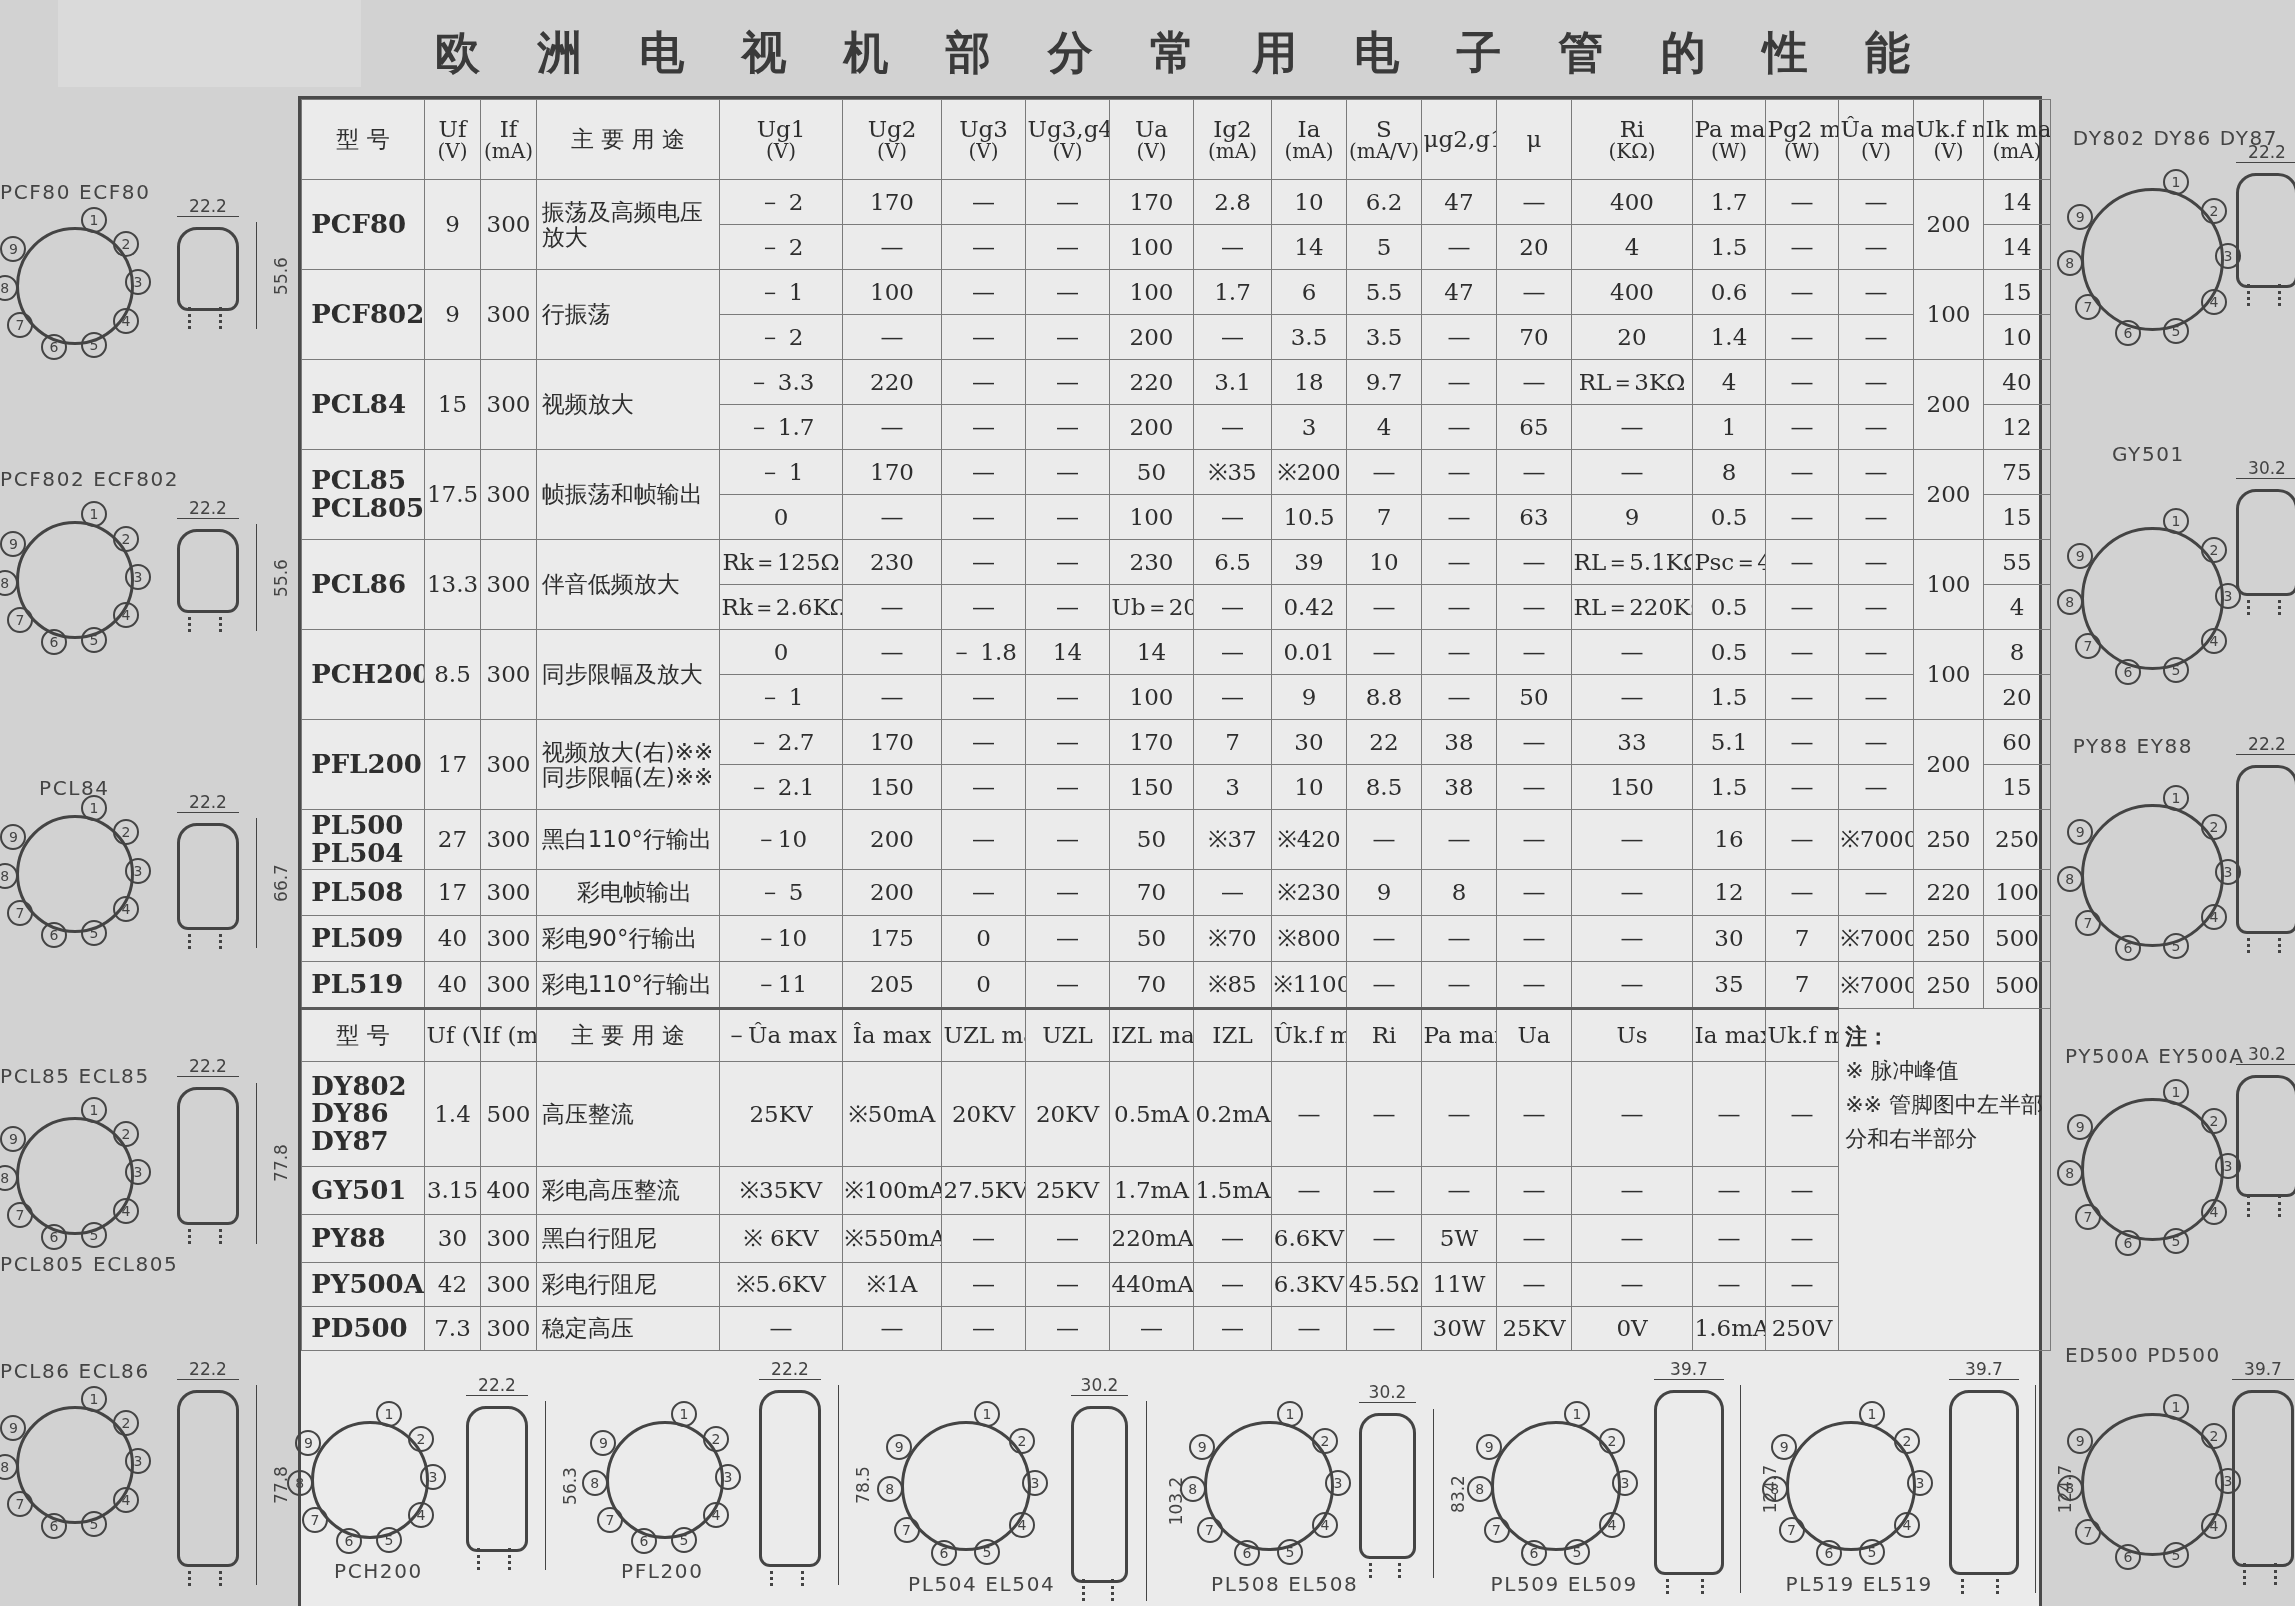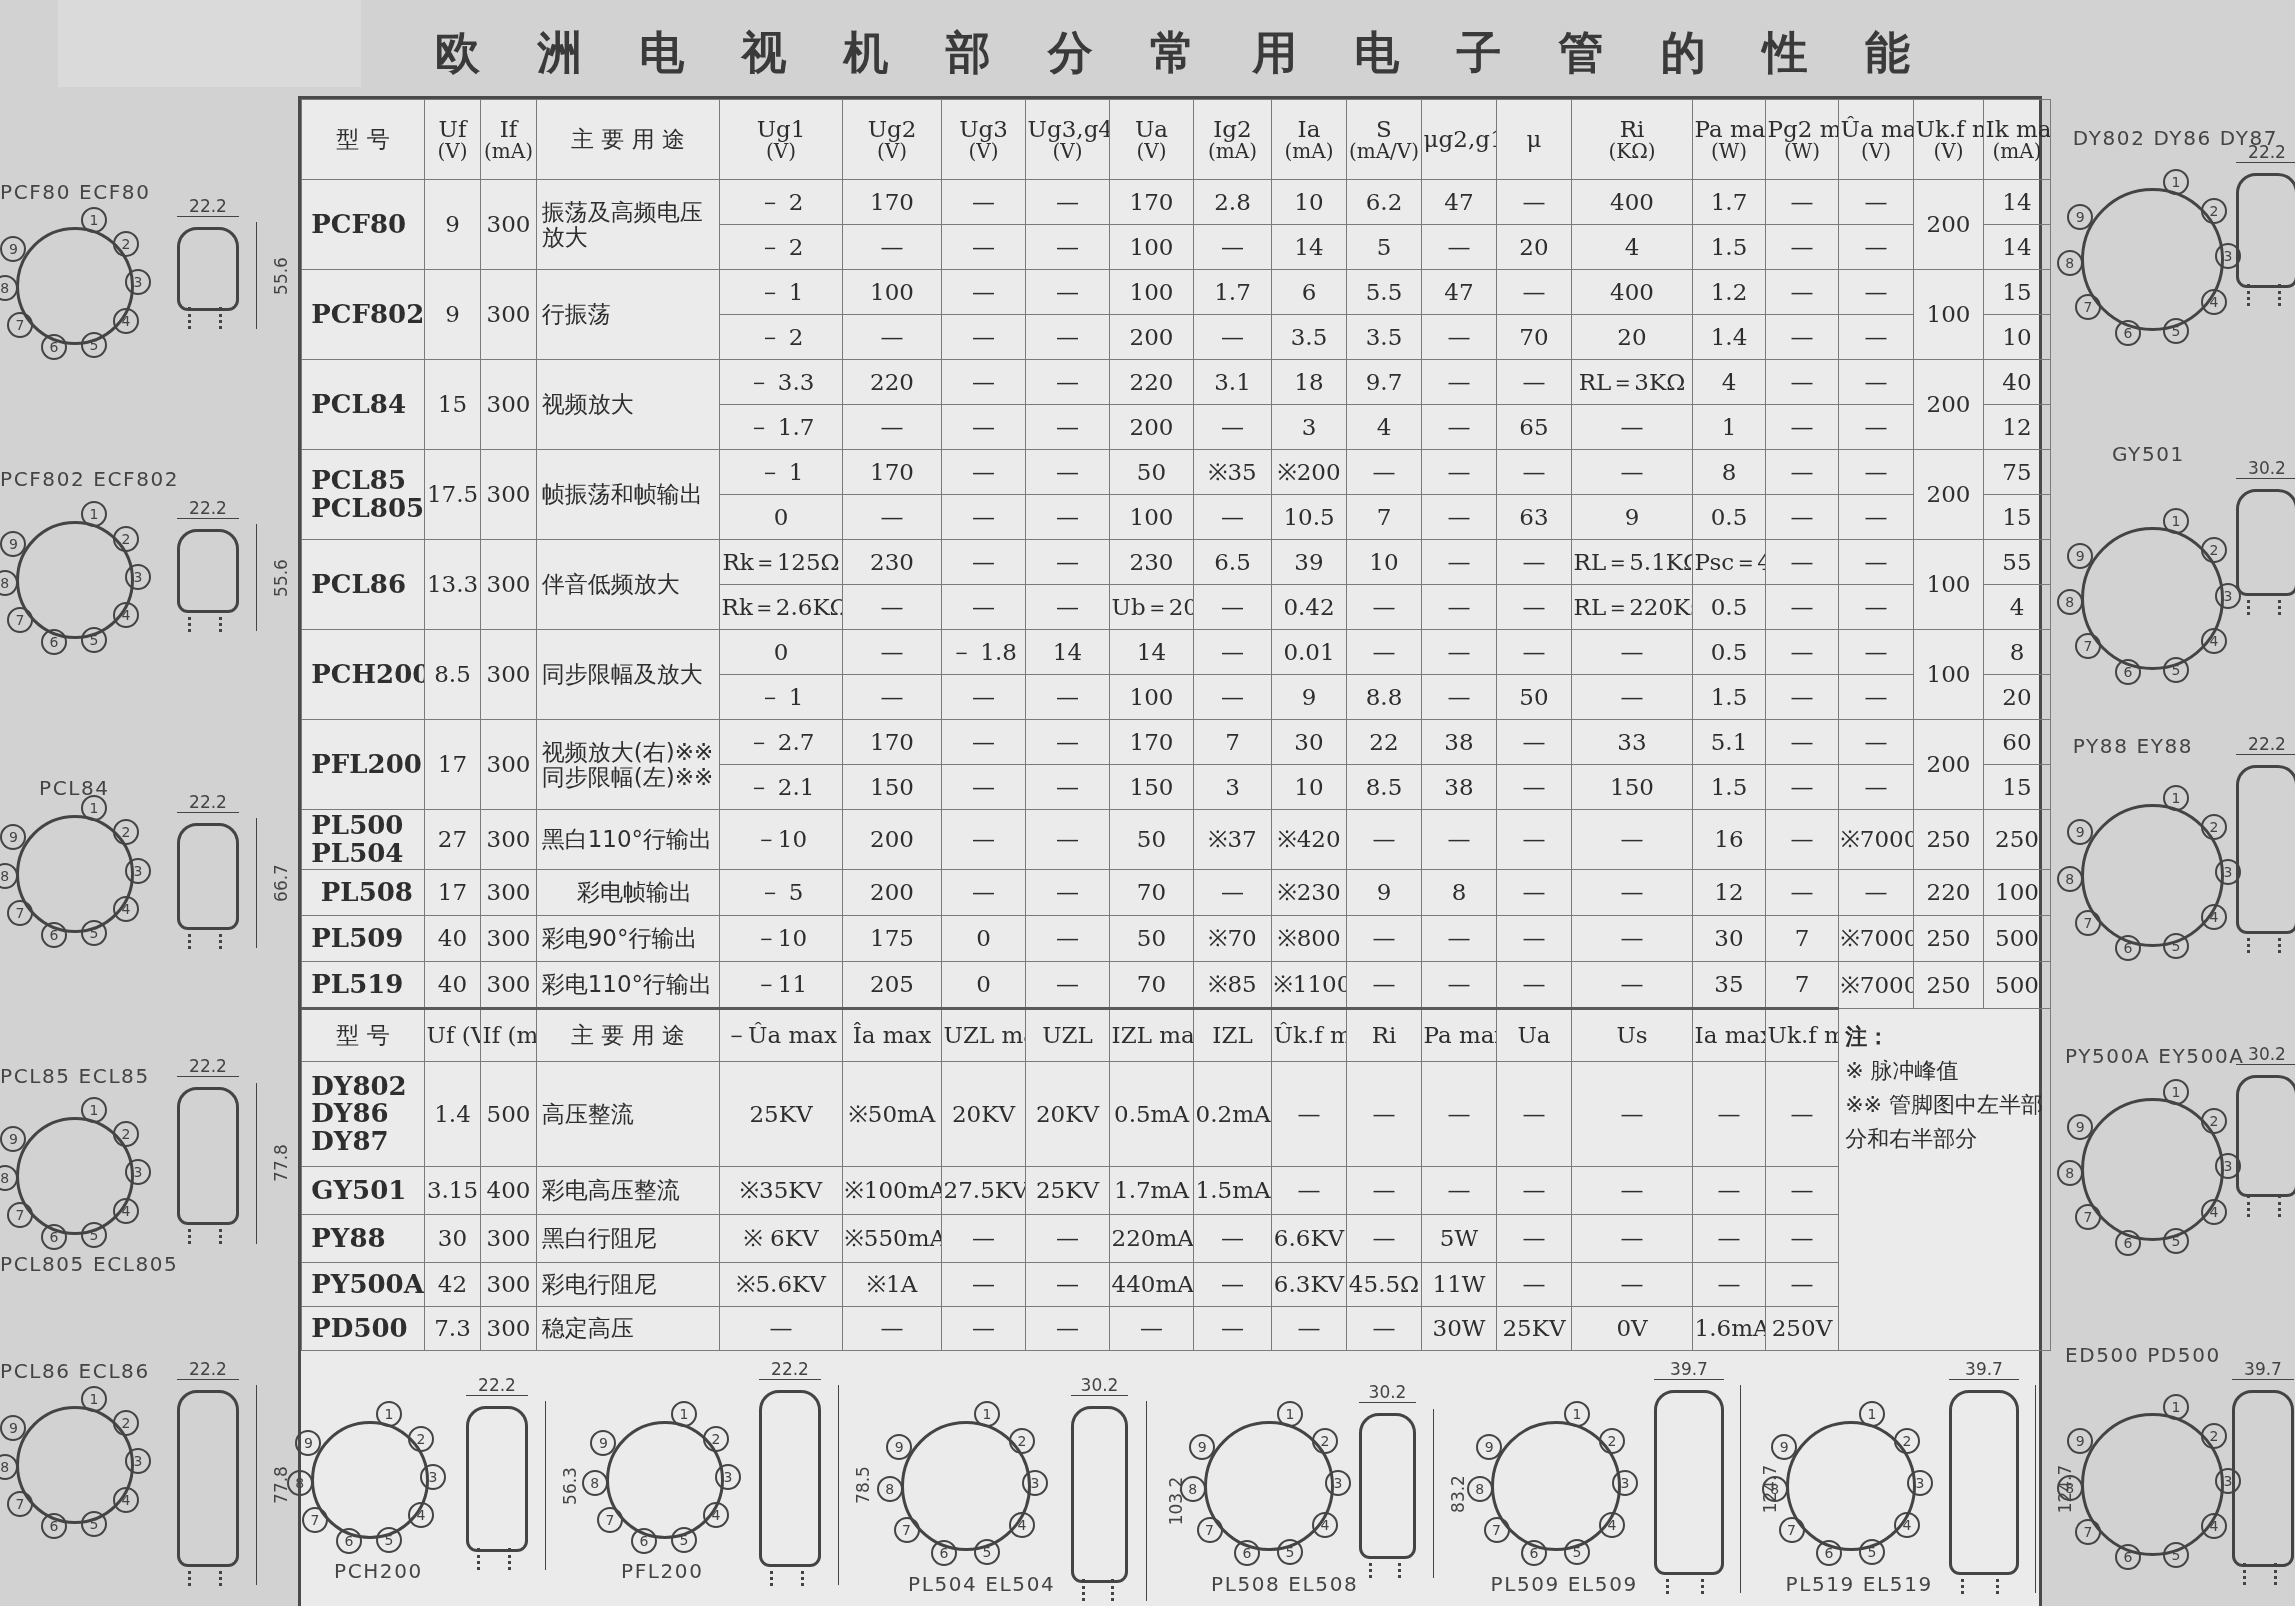--- a/index.html
+++ b/index.html
@@ -155,21 +155,21 @@
           <td>100</td>
           <td>—</td>
           <td>—</td>
           <td>100</td>
           <td>1.7</td>
           <td>6</td>
           <td>5.5</td>
           <td>47</td>
           <td>—</td>
           <td>400</td>
-          <td>1.2</td>
+          <td>0.6</td>
           <td>—</td>
           <td>—</td>
           <td rowspan="2">100</td>
           <td>15</td>
         </tr>
         <tr class="r">
           <td>－ 2</td>
           <td>—</td>
           <td>—</td>
           <td>—</td>
@@ -396,21 +396,21 @@
           <td style="height: 59px;">—</td>
           <td style="height: 59px;">—</td>
           <td style="height: 59px;">—</td>
           <td style="height: 59px;">16</td>
           <td style="height: 59px;">—</td>
           <td style="height: 59px;">※7000</td>
           <td style="height: 59px;">250</td>
           <td style="height: 59px;">250</td>
         </tr>
         <tr class="r">
-          <td class="model" rowspan="1" style="height: 45px; text-align: center;">PL508</td>
+          <td class="model" rowspan="1" style="height: 45px;">PL508</td>
           <td rowspan="1" style="height: 45px;">17</td>
           <td rowspan="1" style="height: 45px;">300</td>
           <td class="use" rowspan="1" style="height: 45px; padding-left: 40px;">彩电帧输出</td>
           <td style="height: 45px;">－ 5</td>
           <td style="height: 45px;">200</td>
           <td style="height: 45px;">—</td>
           <td style="height: 45px;">—</td>
           <td style="height: 45px;">70</td>
           <td style="height: 45px;">—</td>
           <td style="height: 45px;">※230</td>

